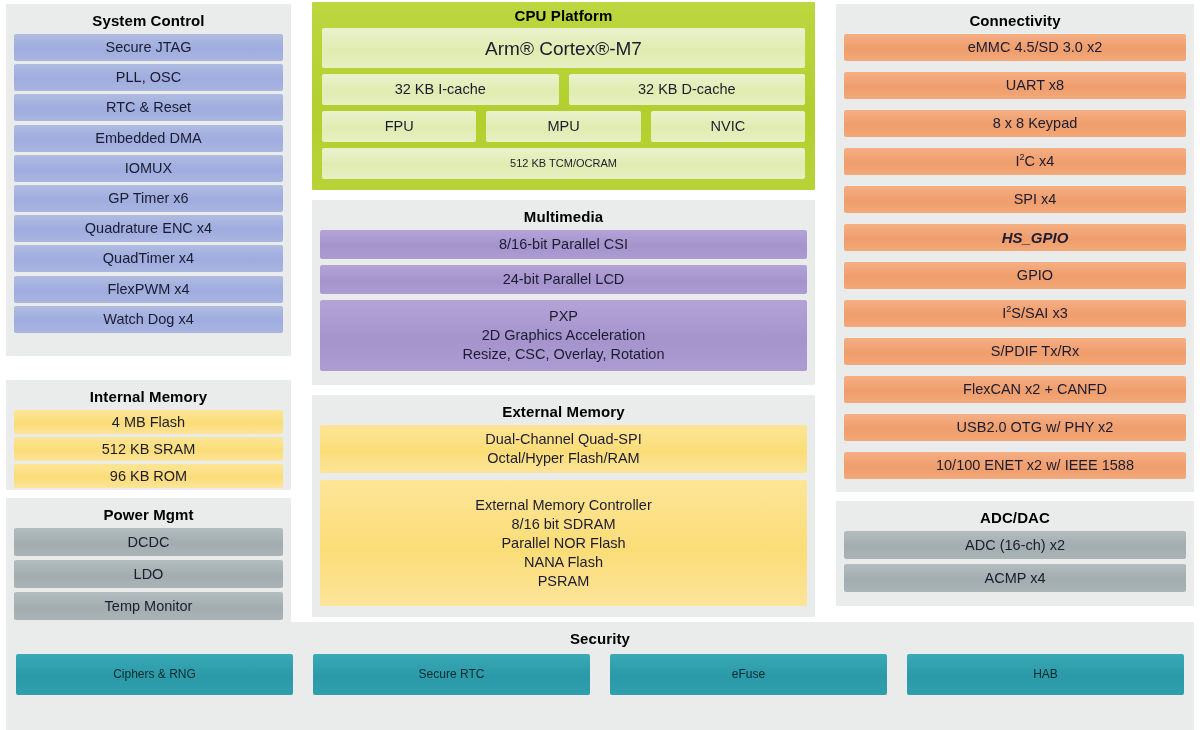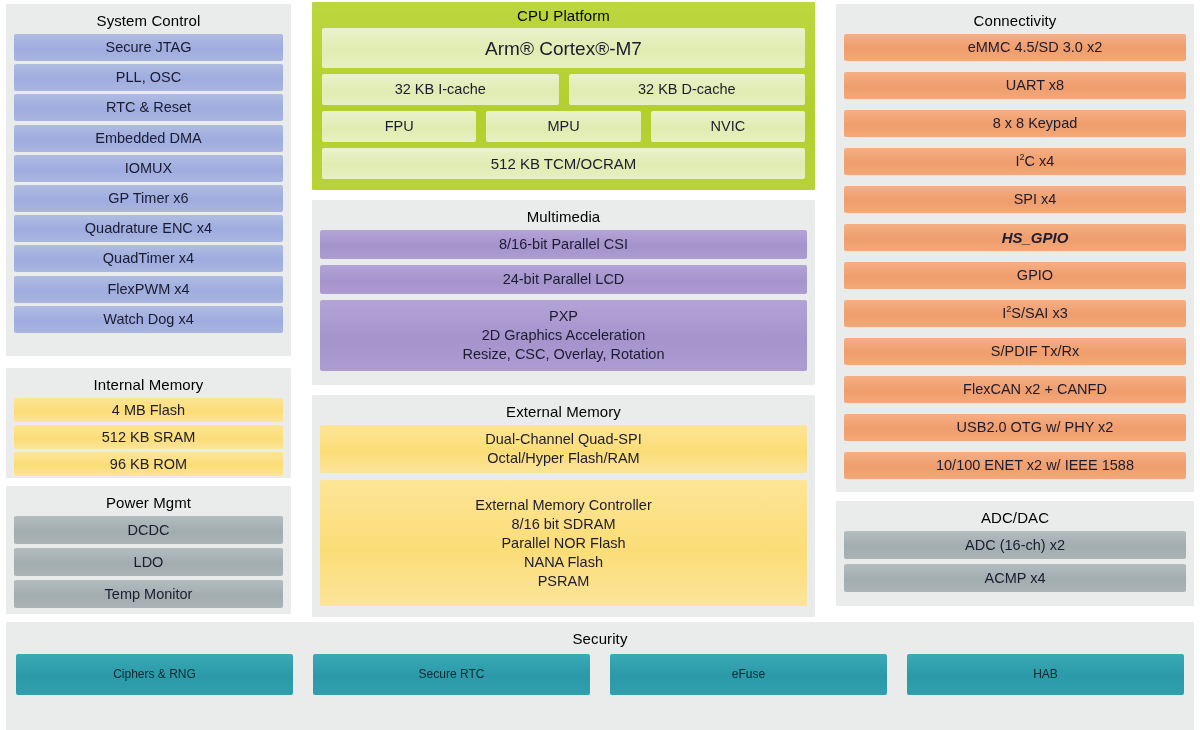--- a/index.html
+++ b/index.html
@@ -27,21 +27,21 @@
 
   
   .panel {
     background: #e9ecea;
     box-sizing: border-box;
     padding: 4px 8px 8px 8px;
     border-radius: 1px;
   }
   .panel-title {
     text-align: center;
-    font-weight: normal;
+    font-weight: bold;
     font-size: 15px;
     line-height: 26px;
     color: #000000;
     letter-spacing: .1px;
   }
 
   
   .blk {
     box-sizing: border-box;
     text-align: center;
@@ -68,37 +68,37 @@
 
   
   .col-left   { position: absolute; left: 6px;   top: 4px;  width: 285px; }
   .col-mid    { position: absolute; left: 312px; top: 2px;  width: 503px; }
   .col-right  { position: absolute; left: 836px; top: 4px;  width: 358px; }
 
   
   #panel-system-control { height: 352px; }
   #panel-system-control .blk { height: 27px; margin-bottom: 3.2px; }
 
-  #panel-internal-memory { margin-top: 12px; height: 110px; }
+  #panel-internal-memory { margin-top: 24px; height: 110px; }
   #panel-internal-memory .blk { height: 24px; margin-bottom: 3px; }
 
   #panel-power-mgmt { margin-top: 8px; height: 128px; }
   #panel-power-mgmt .blk { height: 28px; margin-bottom: 4px; }
 
   
   #panel-cpu-platform {
     background: linear-gradient(180deg,#bcd73f 0%,#b2cf2e 60%,#b8d338 100%);
     height: 188px;
     padding: 2px 10px 8px 10px;
   }
   #panel-cpu-platform .panel-title { line-height: 24px; }
   #cpu-core { height: 40px; font-size: 19px; margin-bottom: 6px; }
   .cpu-row { display: flex; gap: 10px; margin-bottom: 6px; }
   .cpu-row .blk { height: 31px; flex: 1; }
-  #cpu-tcm { height: 31px; font-size: 15px; }
+  #cpu-tcm { height: 31px; font-size: 11px; }
 
   #panel-multimedia { margin-top: 10px; height: 185px; }
   #panel-multimedia .blk { margin-bottom: 6px; }
   #mm-csi { height: 29px; }
   #mm-lcd { height: 29px; }
   #mm-pxp { height: 71px; }
 
   #panel-external-memory { margin-top: 10px; height: 222px; }
   #em-qspi { height: 48px; margin-bottom: 7px; }
   #em-emc  { height: 126px; }

